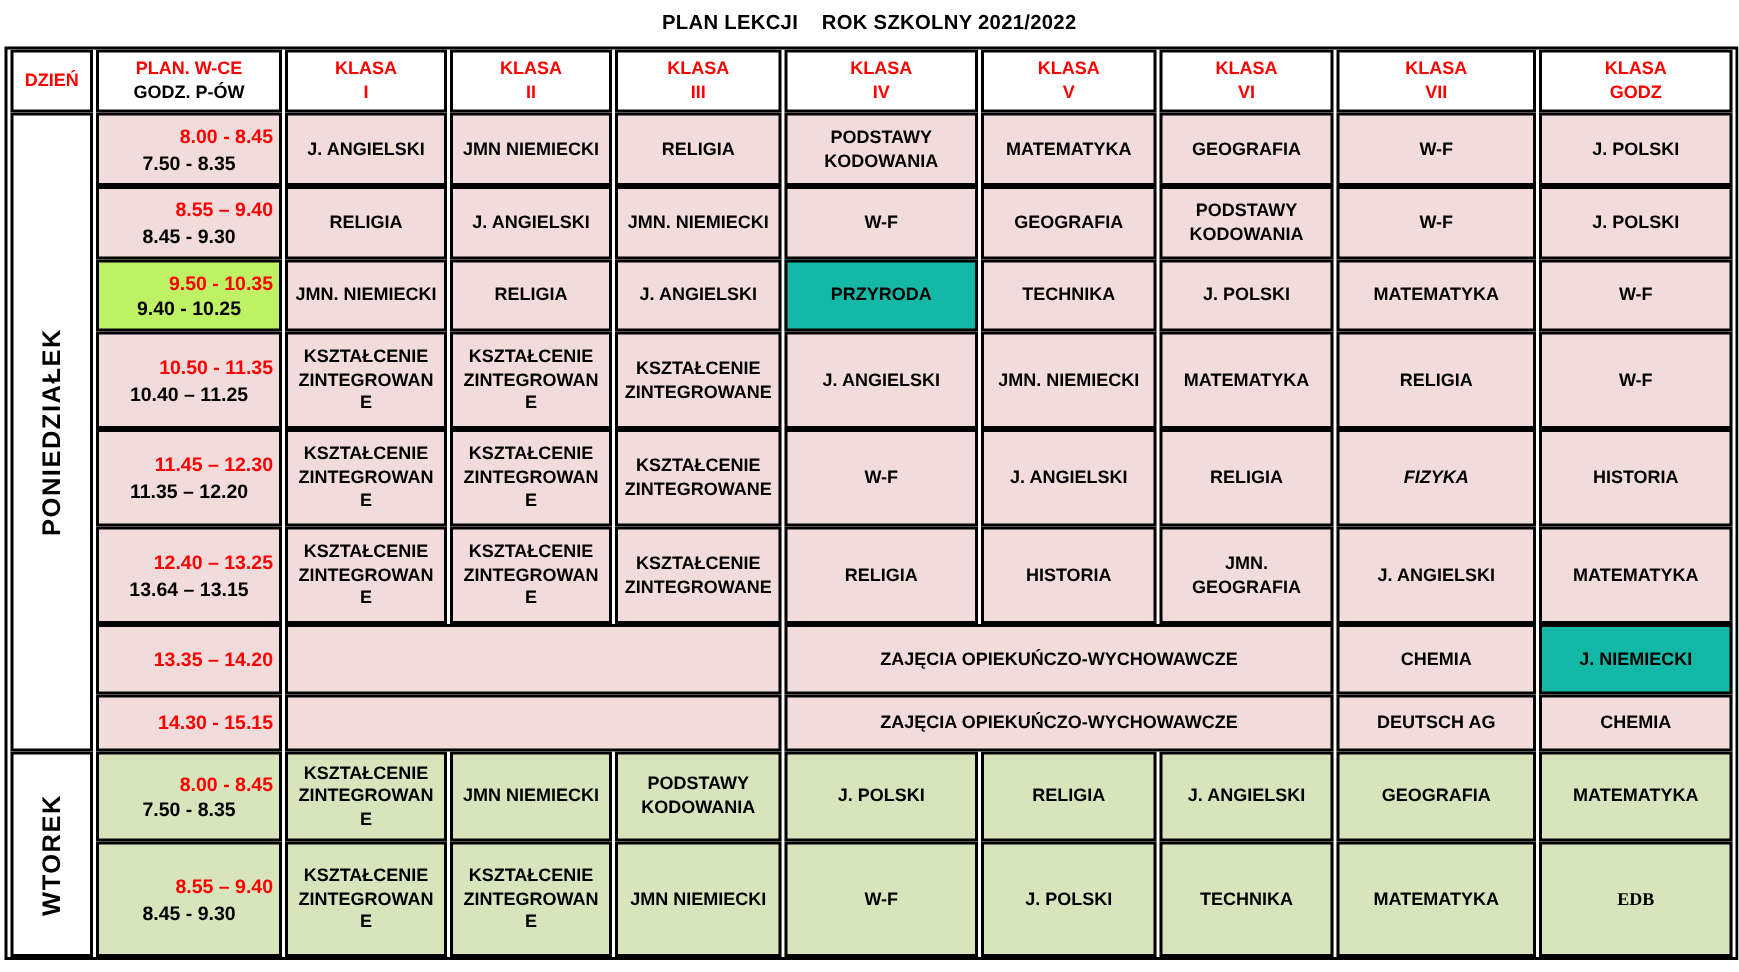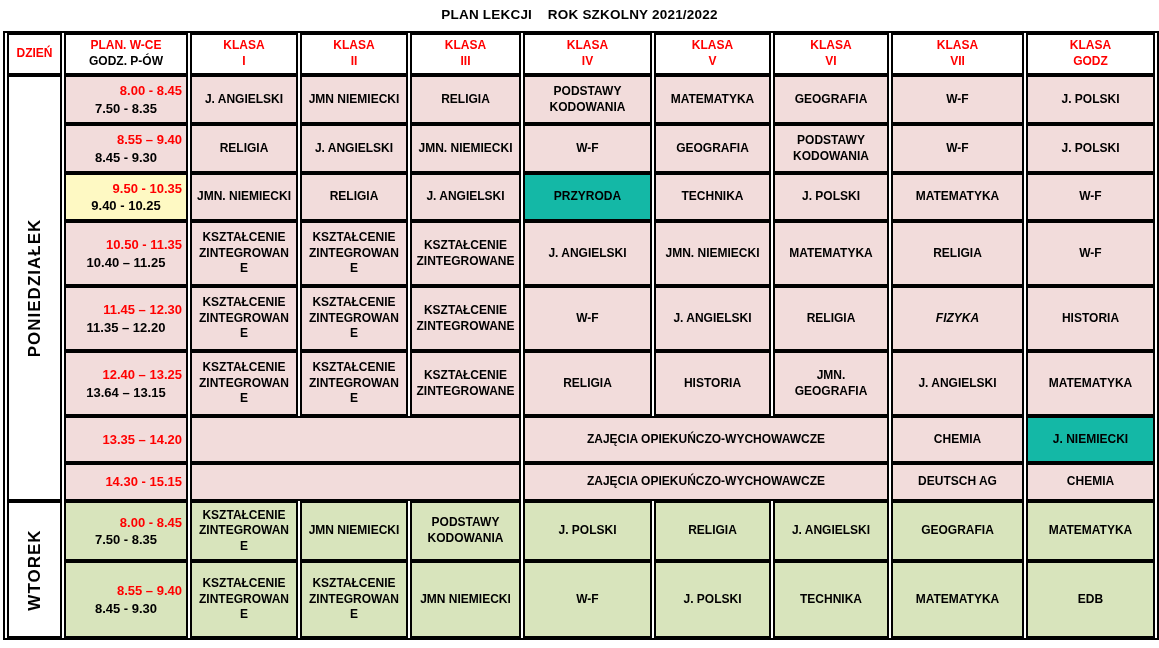--- a/index.html
+++ b/index.html
@@ -124,21 +124,21 @@
         <td class="subject-cell" colspan="1" style="background: rgb(242, 220, 219);">RELIGIA</td>
         <td class="subject-cell" colspan="1" style="background: rgb(242, 220, 219);">J. ANGIELSKI</td>
         <td class="subject-cell" colspan="1" style="background: rgb(242, 220, 219);">JMN. NIEMIECKI</td>
         <td class="subject-cell" colspan="1" style="background: rgb(242, 220, 219);">W-F</td>
         <td class="subject-cell" colspan="1" style="background: rgb(242, 220, 219);">GEOGRAFIA</td>
         <td class="subject-cell" colspan="1" style="background: rgb(242, 220, 219);">PODSTAWY KODOWANIA</td>
         <td class="subject-cell" colspan="1" style="background: rgb(242, 220, 219);">W-F</td>
         <td class="subject-cell" colspan="1" style="background: rgb(242, 220, 219);">J. POLSKI</td>
       </tr>
       <tr>
-        <td class="time-cell" style="background: #fef9c3; height: 48px;">
+        <td class="time-cell" style="background: #bef264; height: 48px;">
           <div class="time-red">9.50 - 10.35</div>
           <div class="time-black">9.40 - 10.25</div>
         </td>
         <td class="subject-cell" colspan="1" style="background: rgb(242, 220, 219);">JMN. NIEMIECKI</td>
         <td class="subject-cell" colspan="1" style="background: rgb(242, 220, 219);">RELIGIA</td>
         <td class="subject-cell" colspan="1" style="background: rgb(242, 220, 219);">J. ANGIELSKI</td>
         <td class="subject-cell" colspan="1" style="background: #14b8a6;">PRZYRODA</td>
         <td class="subject-cell" colspan="1" style="background: rgb(242, 220, 219);">TECHNIKA</td>
         <td class="subject-cell" colspan="1" style="background: rgb(242, 220, 219);">J. POLSKI</td>
         <td class="subject-cell" colspan="1" style="background: rgb(242, 220, 219);">MATEMATYKA</td>
@@ -226,16 +226,16 @@
           <div class="time-red">8.55 – 9.40</div>
           <div class="time-black">8.45 - 9.30</div>
         </td>
         <td class="subject-cell" colspan="1" style="background: rgb(216, 228, 188);">KSZTAŁCENIE ZINTEGROWANE</td>
         <td class="subject-cell" colspan="1" style="background: rgb(216, 228, 188);">KSZTAŁCENIE ZINTEGROWANE</td>
         <td class="subject-cell" colspan="1" style="background: rgb(216, 228, 188);">JMN NIEMIECKI</td>
         <td class="subject-cell" colspan="1" style="background: rgb(216, 228, 188);">W-F</td>
         <td class="subject-cell" colspan="1" style="background: rgb(216, 228, 188);">J. POLSKI</td>
         <td class="subject-cell" colspan="1" style="background: rgb(216, 228, 188);">TECHNIKA</td>
         <td class="subject-cell" colspan="1" style="background: rgb(216, 228, 188);">MATEMATYKA</td>
-        <td class="subject-cell" colspan="1" style="background: rgb(216, 228, 188);">EDB</td>
+        <td class="subject-cell" colspan="1" style="background: rgb(216, 228, 188); font-family: Liberation Serif, serif;">EDB</td>
       </tr>
     </tbody>
 </table>
 
 </body></html>

